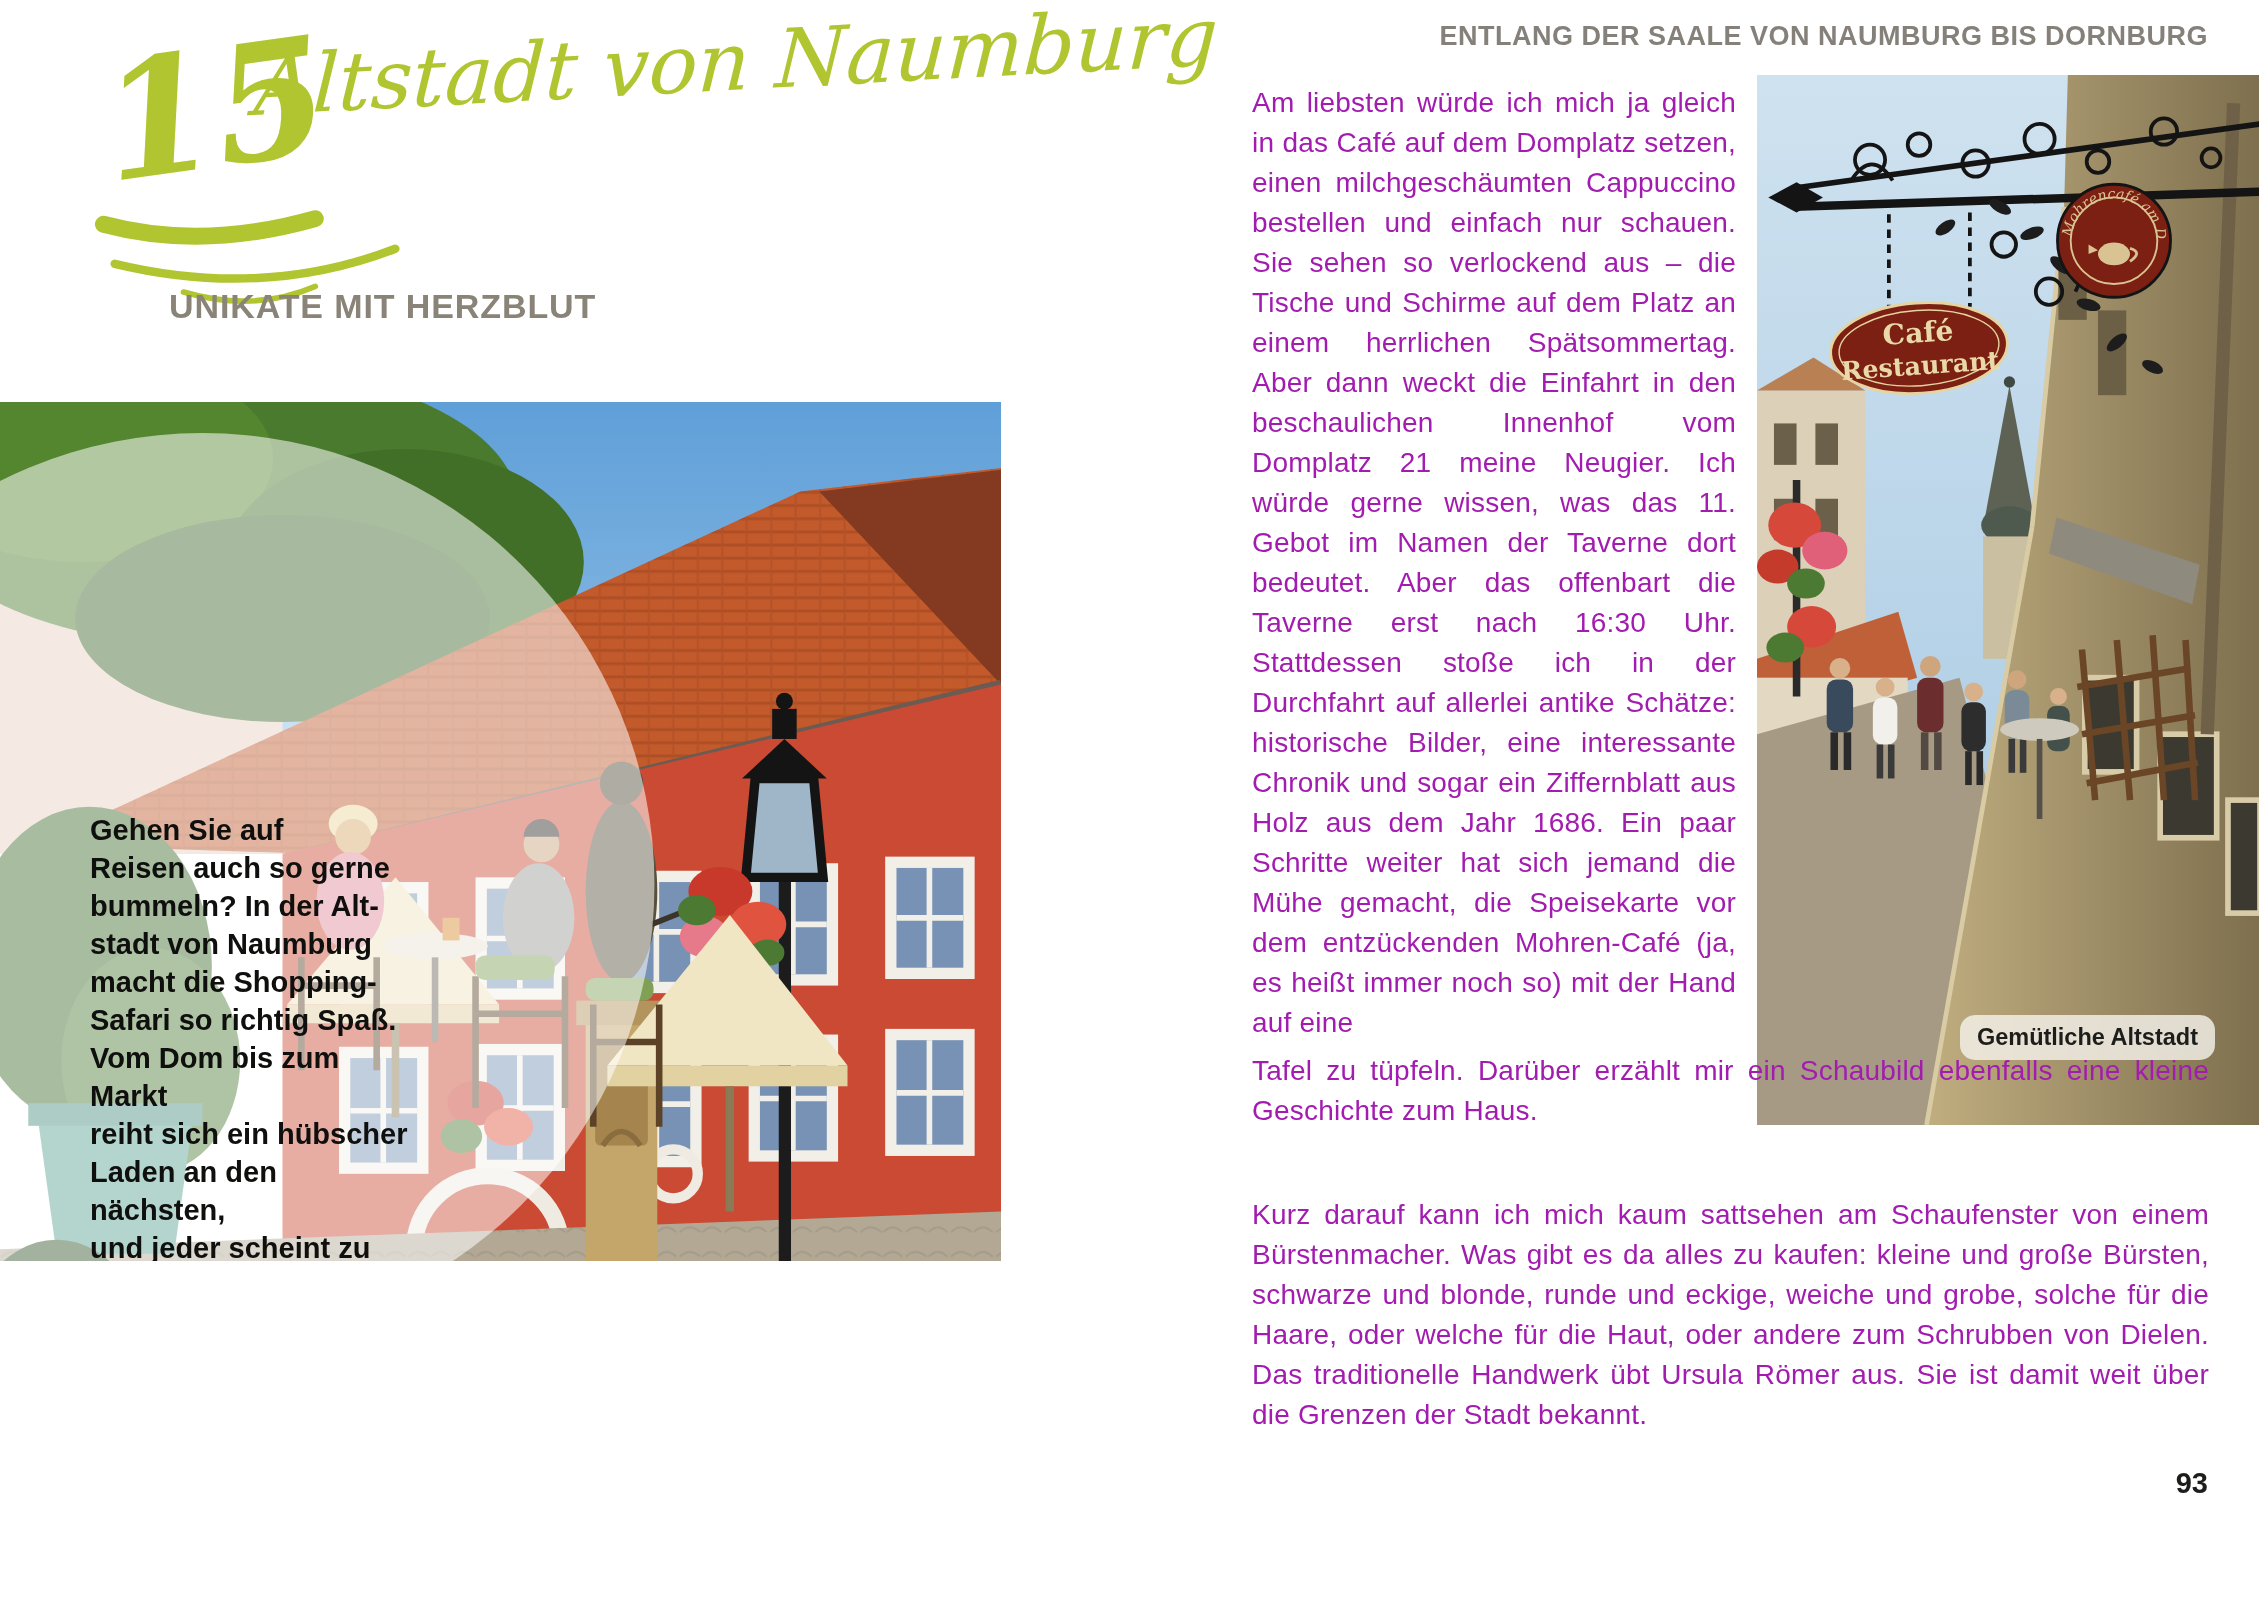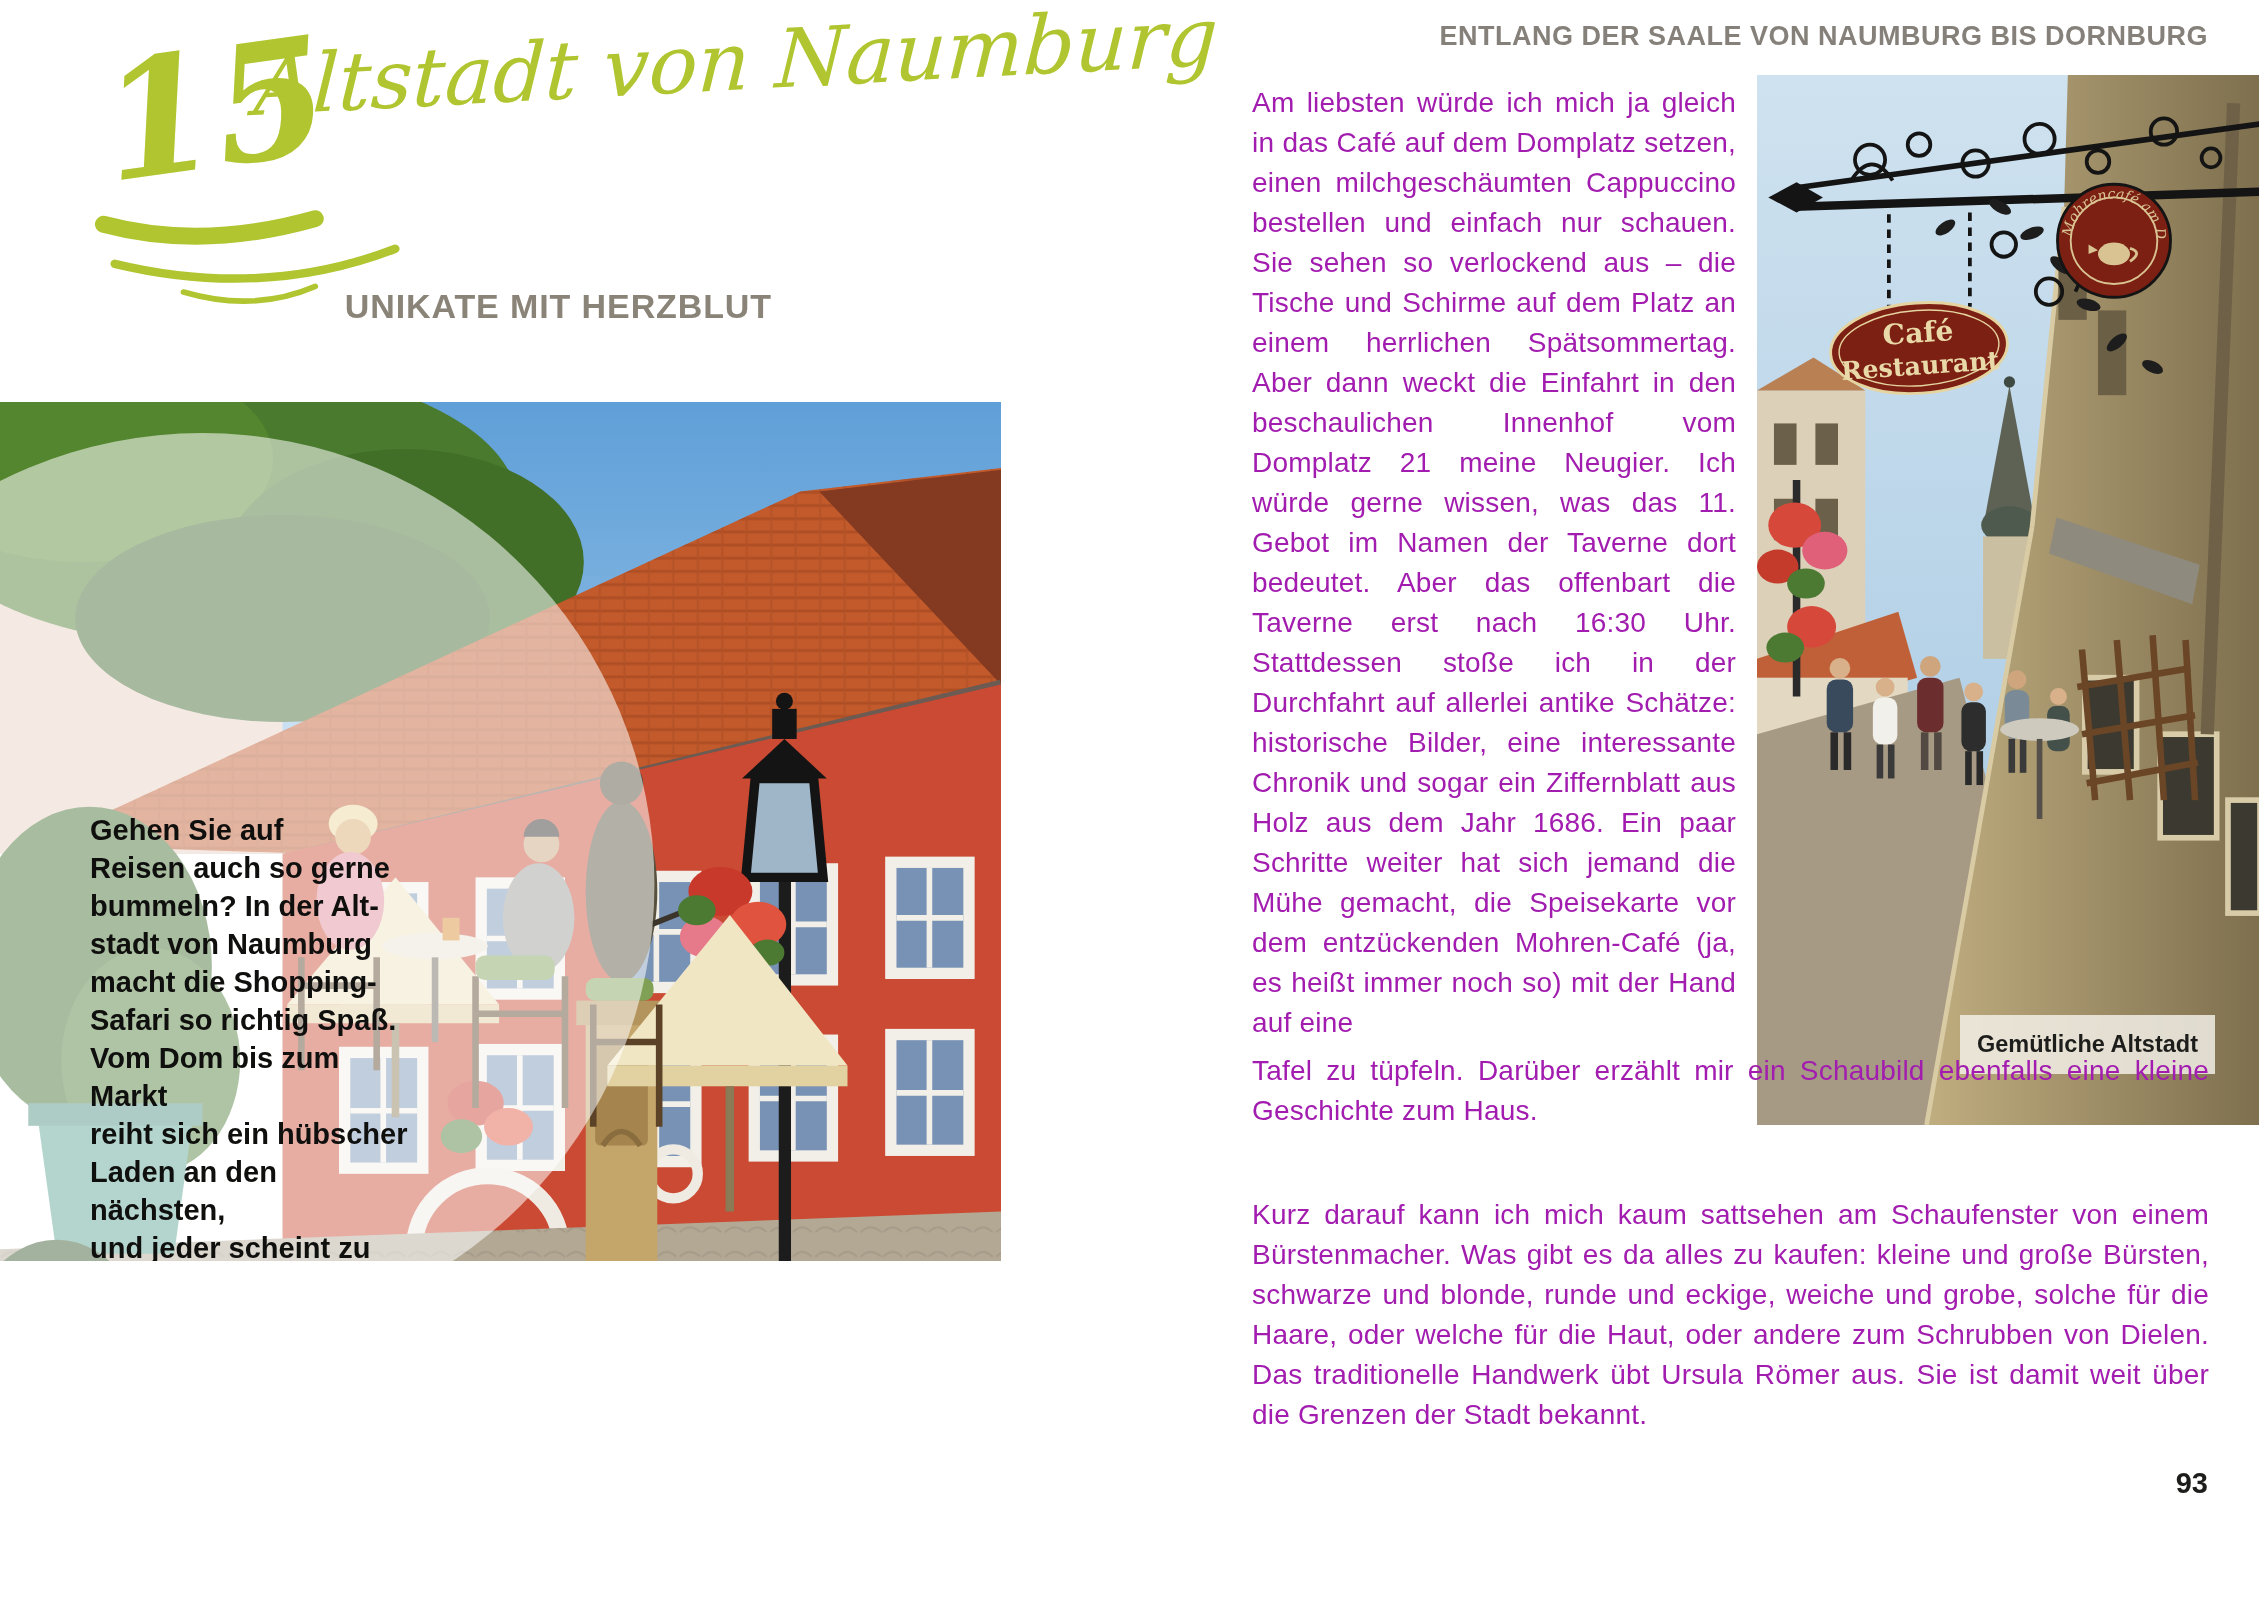--- a/index.html
+++ b/index.html
@@ -18,39 +18,39 @@
     transform:rotate(-8deg);
   }
   .swoosh{position:absolute;left:94px;top:209px;}
   .chapter-title{
     position:absolute;left:252px;top:40px;
     font-family:"DejaVu Serif",serif;font-style:italic;
     font-size:81px;color:#b0c52f;white-space:nowrap;
     transform:rotate(-3deg) skewX(-6deg);transform-origin:left bottom;
   }
   .subtitle{
-    position:absolute;left:169px;top:287px;width:603px;text-align:right;
+    position:absolute;left:169px;top:287px;width:603px;text-align:left;
     font-size:34px;font-weight:bold;letter-spacing:0.9px;color:#8a8478;
   }
   .photo-left{
     position:absolute;left:0;top:402px;width:1001px;height:859px;overflow:hidden;text-decoration:underline;
   }
   .photo-left svg,.photo-right svg{display:block;position:absolute;left:0;top:0;}
   .overlay-text{
     position:absolute;left:90px;top:409px;width:325px;
     font-size:29px;font-weight:bold;line-height:38px;color:#0f0f0e;
     white-space:pre-line;
   }
   .photo-right{
     position:absolute;left:1757px;top:75px;width:503px;height:1050px;overflow:hidden;
   }
   .photo-caption{
     position:absolute;right:45px;top:940px;
-    background:rgba(244,241,234,.82);padding:16px 17px;
-    font-size:23.5px;font-weight:bold;color:#1d1d1b;white-space:nowrap;
+    background:rgba(244,241,234,.82);padding:9px 17px;
+    font-size:23.5px;font-weight:bold;color:#1d1d1b;white-space:nowrap;border-radius:15px;
   }
   .body-text{
     position:absolute;left:1252px;top:83px;width:957px;
     font-size:28px;line-height:40px;color:#a21caf;letter-spacing:0.2px;
   }
   .body-text p{margin:0;text-align:justify;hyphens:manual;-webkit-hyphens:manual;}
   .body-text .narrow{width:484px;}
   .body-text .wide{width:957px;margin-top:8px;}
   .body-text .para2{margin-top:64px;}
   .page-number{

